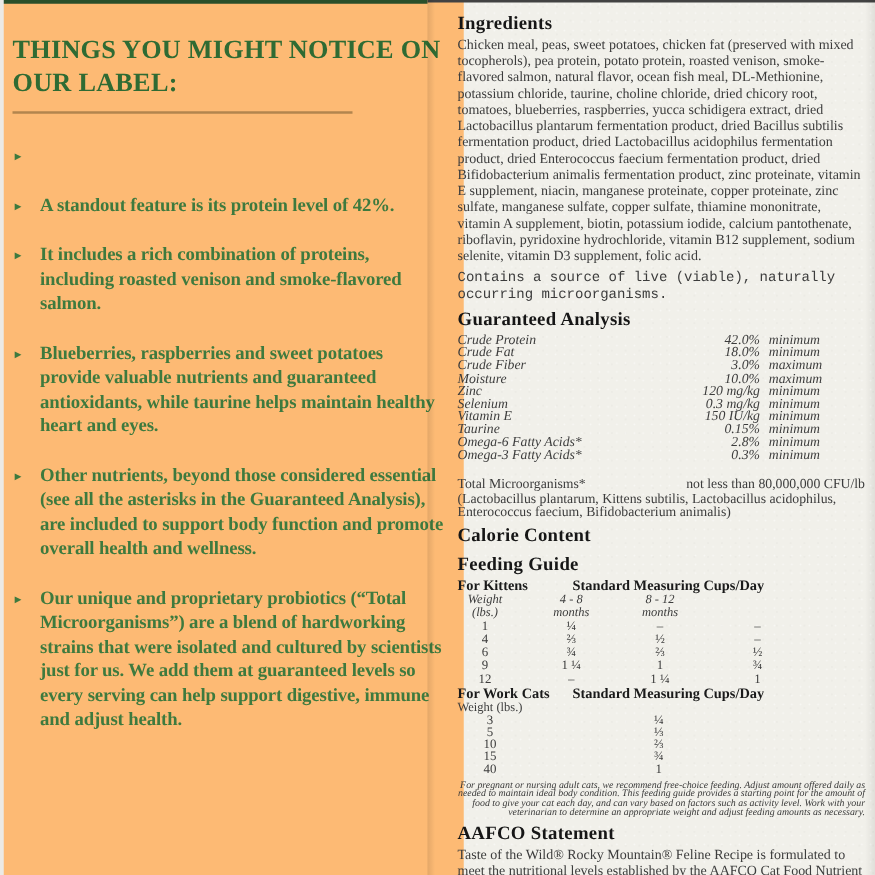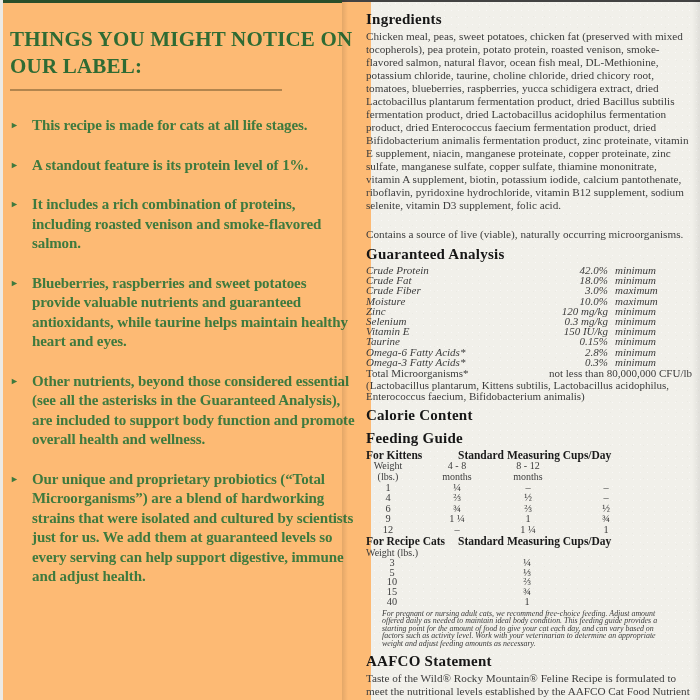--- a/index.html
+++ b/index.html
@@ -38,36 +38,36 @@
     box-sizing:border-box;padding:10px 8px 0 24px;overflow:hidden;
     color:#3c3c3c;
     border-radius:13px;
   }
   .sec-h{
     font-weight:700;font-size:15px;line-height:19px;color:#161616;
     margin:4px 0 1px;letter-spacing:.25px;
   }
   .sec-h.first{margin-top:0;}
   .body{font-size:11.2px;line-height:13px;margin:0;color:#3c3c3c;}
-  .contains{margin-top:16px;}
+  .contains{margin-top:5px;font-family:Liberation Mono, monospace;}
 
   .ga-table{margin-top:1px;}
   .ga-row{display:grid;grid-template-columns:1fr 96px 84px;font-size:11px;line-height:10.2px;font-style:italic;}
   .ga-value{text-align:right;}
   .ga-qual{padding-left:7px;}
-  .ga-total{display:flex;justify-content:space-between;font-size:11px;line-height:11.5px;margin-top:1px;}
+  .ga-total{display:flex;justify-content:space-between;font-size:11px;line-height:11.5px;margin-top:13px;}
   .strains,.footnote{font-size:11px;line-height:11px;}
 
   .fg-title-row{display:flex;font-weight:700;font-size:11.5px;line-height:12.5px;color:#1a1a1a;}
   .fg-title{width:92px;flex:0 0 92px;}
   .fgk-grid{display:grid;grid-template-columns:44px 94px 48px 108px;text-align:center;font-size:10.3px;line-height:10.4px;}
-  .fgk-grid.head{font-size:10px;line-height:10.5px;white-space:pre-line;margin-bottom:1px;}
+  .fgk-grid.head{font-size:10px;line-height:10.5px;white-space:pre-line;margin-bottom:1px;font-style:italic;}
   .fga-grid{display:grid;grid-template-columns:52px 218px;text-align:center;font-size:10.3px;line-height:9.7px;}
   .fg-weight{font-size:10px;line-height:10.5px;}
-  .fg-note{font-style:italic;font-size:7.9px;line-height:7.6px;color:#3a3a3a;margin:3px 16px 0;}
+  .fg-note{font-style:italic;font-size:7.9px;line-height:7.6px;color:#3a3a3a;margin:3px 0 0;text-align:right;}
 
   
   .top-strip-left{position:absolute;left:0;top:0;width:342px;height:3px;background:#2a4f2a;}
   .top-strip-right{position:absolute;left:342px;top:0;width:358px;height:2px;background:#424242;}
   .left-edge{position:absolute;left:0;top:0;width:3px;height:700px;background:#eceae5;}
   .panel-shadow{position:absolute;left:342px;top:0;width:6px;height:700px;
     background:linear-gradient(to right, rgba(0,0,0,0.10), rgba(0,0,0,0));}
   .right-edge{position:absolute;right:0;top:0;width:8px;height:700px;
     background:linear-gradient(to left, rgba(0,0,0,0.07), rgba(0,0,0,0));}
 </style>
@@ -75,25 +75,24 @@
 <body>
 
 <div>
 
   <div class="left-panel">
     <h1 class="lp-title">THINGS YOU MIGHT NOTICE ON OUR LABEL:</h1>
     <div class="lp-divider"></div>
     <ul class="lp-list">
       <li class="lp-item">
         <span class="lp-marker">►</span>
-        <span>This recipe is made for cats at all life stages.</span>
-      </li>
-      <li class="lp-item">
-        <span class="lp-marker">►</span>
-        <span>A standout feature is its protein level of 1%.</span>
+      </li>
+      <li class="lp-item">
+        <span class="lp-marker">►</span>
+        <span>A standout feature is its protein level of 42%.</span>
       </li>
       <li class="lp-item">
         <span class="lp-marker">►</span>
         <span>It includes a rich combination of proteins, including roasted venison and smoke-flavored salmon.</span>
       </li>
       <li class="lp-item">
         <span class="lp-marker">►</span>
         <span>Blueberries, raspberries and sweet potatoes provide valuable nutrients and guaranteed antioxidants, while taurine helps maintain healthy heart and eyes.</span>
       </li>
       <li class="lp-item">
@@ -213,21 +212,21 @@
       <span>¾</span>
     </div>
     <div class="fgk-grid">
       <span>12</span>
       <span>–</span>
       <span>1 ¼</span>
       <span>1</span>
     </div>
 
     <div class="fg-title-row">
-      <span class="fg-title">For Recipe Cats</span>
+      <span class="fg-title">For Work Cats</span>
       <span>Standard Measuring Cups/Day</span>
     </div>
     <div class="fg-weight">Weight (lbs.)</div>
     <div class="fga-grid">
       <span>3</span>
       <span>¼</span>
     </div>
     <div class="fga-grid">
       <span>5</span>
       <span>⅓</span>

